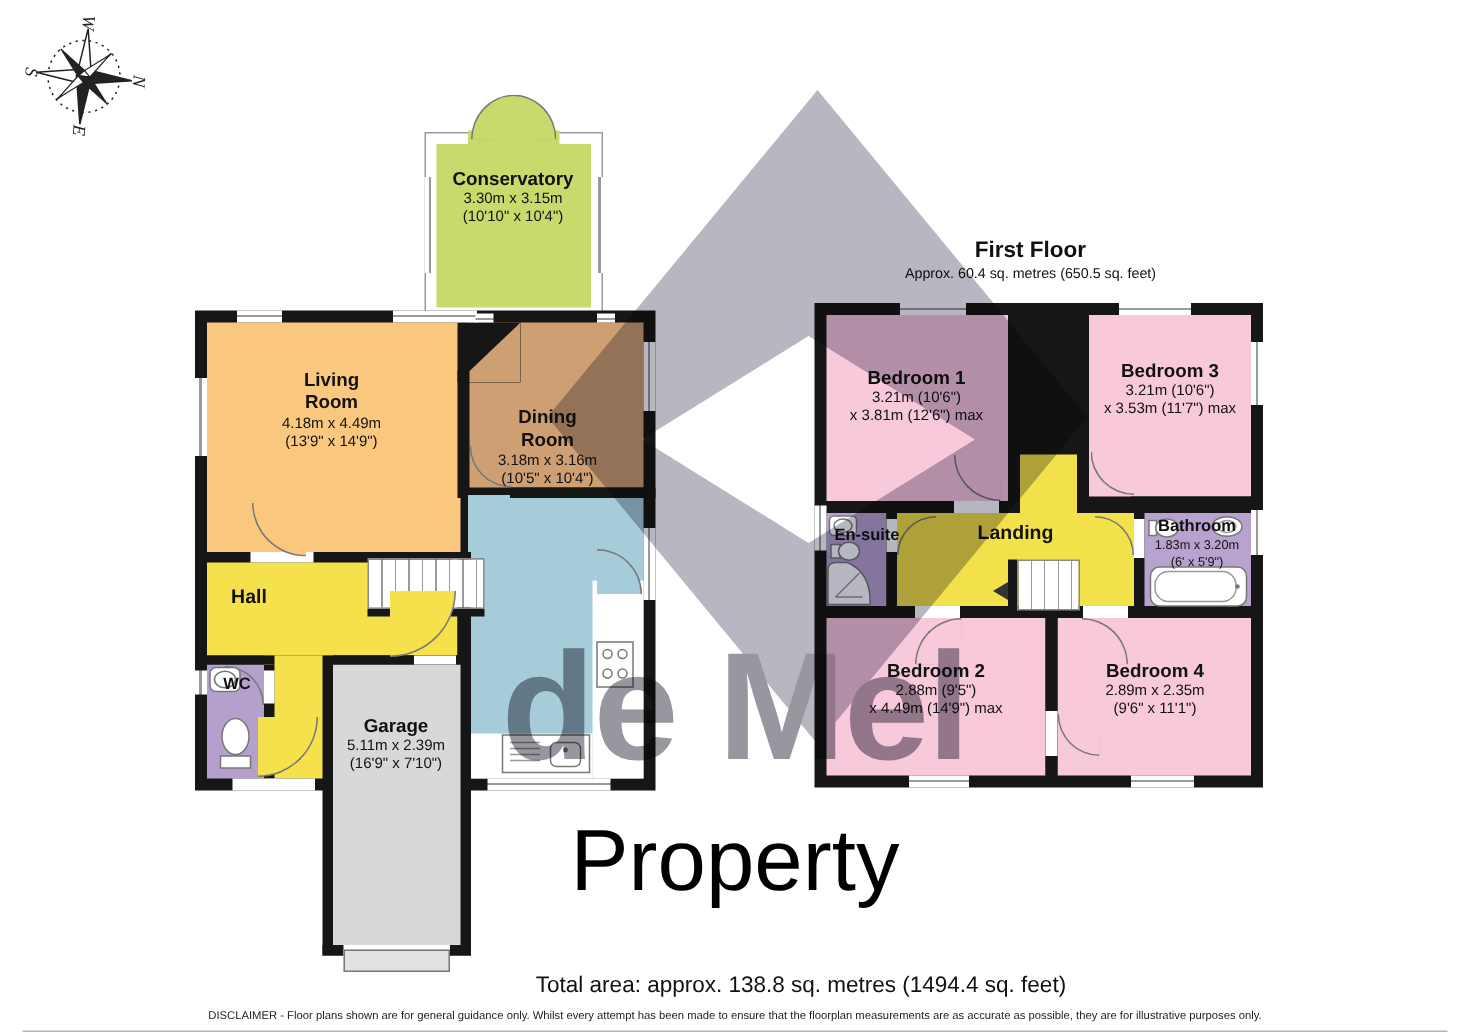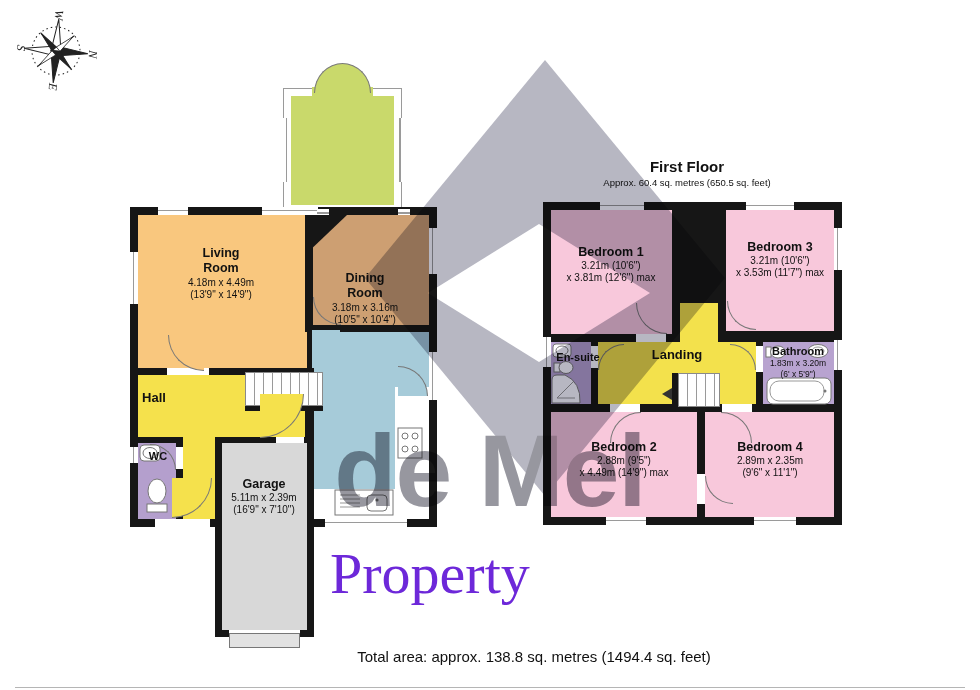--- a/index.html
+++ b/index.html
@@ -22,21 +22,21 @@
   .arc-br{border-bottom:1.4px solid #777;border-right:1.4px solid #777;border-radius:0 0 100% 0;}
   .stairs{position:absolute;background:repeating-linear-gradient(90deg,#fff 0 8px,#9a9a9a 8px 9px);
           border:1px solid #8a8a8a;box-sizing:border-box;z-index:11;}
   .floor-title{position:absolute;text-align:center;z-index:35;}
   .floor-title .t{font-size:15px;font-weight:bold;}
   .floor-title .s{font-size:9.5px;margin-top:2px;}
   .watermark{position:absolute;inset:0;mix-blend-mode:multiply;pointer-events:none;z-index:60;}
   .wm-diamond{position:absolute;clip-path:polygon(50% 0,100% 50%,50% 100%,0 50%);}
   .wm-t1{position:absolute;text-align:center;font-weight:bold;font-size:102px;line-height:1;
          letter-spacing:-1px;color:#97979f;}
-  .wm-t2{position:absolute;text-align:left;font-size:58px;line-height:1;color:#6d28d9;font-family:Liberation Serif, serif;}
+  .wm-t2{position:absolute;text-align:center;font-size:58px;line-height:1;color:#000000;}
   .footer-total{position:absolute;width:100%;text-align:center;font-size:15px;z-index:35;padding-left:44px;}
   .footer-disc{position:absolute;width:100%;text-align:center;font-size:7.5px;color:#222;z-index:35;}
   svg{position:absolute;z-index:13;}
   .fixture{z-index:13;}
 </style>
 </head>
 <body>
 
 <div class="canvas">
 
@@ -144,33 +144,38 @@
   <svg class="fixture" style="left:334px;top:489px;" width="60" height="27" viewBox="0 0 60 27">
     <rect x="1" y="1" width="58" height="25" fill="#fff" stroke="#777"></rect>
     <line x1="6" y1="6" x2="26" y2="6" stroke="#999"></line>
       <line x1="6" y1="10" x2="26" y2="10" stroke="#999"></line>
     <line x1="6" y1="14" x2="26" y2="14" stroke="#999"></line>
       <line x1="6" y1="18" x2="26" y2="18" stroke="#999"></line>
     <rect x="33" y="6" width="20" height="16" rx="4" fill="#fff" stroke="#777"></rect>
     <circle cx="43" cy="11" r="1.6" fill="#777"></circle>
   </svg>
 
+  <div class="room-label" style="left:282px;top:112px;width:120px;">
+    <div class="rname">Conservatory</div>
+    <div class="rdim">3.30m x 3.15m</div>
+    <div class="rdim">(10'10" x 10'4")</div>
+  </div>
   <div class="room-label" style="left:161px;top:246px;width:120px;">
     <div class="rname">Living
 Room</div>
     <div class="rdim">4.18m x 4.49m</div>
     <div class="rdim">(13'9" x 14'9")</div>
   </div>
   <div class="room-label" style="left:305px;top:231px;width:120px;margin-top:40px;">
     <div class="rname">Dining
 Room</div>
     <div class="rdim">3.18m x 3.16m</div>
     <div class="rdim">(10'5" x 10'4")</div>
   </div>
-  <div class="room-label" style="left:124px;top:390px;width:60px;">
+  <div class="room-label" style="left:136px;top:390px;width:60px;">
     <div class="rname" style="font-size:13px;">Hall</div>
   </div>
   <div class="room-label" style="left:140px;top:450px;width:36px;">
     <div class="rname sm">WC</div>
   </div>
   <div class="room-label" style="left:204px;top:477px;width:120px;">
     <div class="rname">Garage</div>
     <div class="rdim">5.11m x 2.39m</div>
     <div class="rdim">(16'9" x 7'10")</div>
   </div>
@@ -274,20 +279,21 @@
     <div class="rdim">2.88m (9'5")</div>
     <div class="rdim">x 4.49m (14'9") max</div>
   </div>
   <div class="room-label" style="left:710px;top:440px;width:120px;">
     <div class="rname">Bedroom 4</div>
     <div class="rdim">2.89m x 2.35m</div>
     <div class="rdim">(9'6" x 11'1")</div>
   </div>
 
   <div class="footer-total" style="top:648px;">Total area: approx. 138.8 sq. metres (1494.4 sq. feet)</div>
+  <div class="footer-disc" style="top:672px;">DISCLAIMER -  Floor plans shown are for general guidance only. Whilst every attempt has been made to ensure that the floorplan measurements are as accurate as possible, they are for illustrative purposes only.</div>
   <div class="abs" style="left:15px;top:687px;width:950px;height:1px;background:#b5b5b5;"></div>
 
   <div class="watermark">
     <div class="wm-diamond" style="left:365px;top:60px;width:360px;height:436px;background:#b7b7c2;"></div>
     <div class="wm-diamond" style="left:428px;top:224px;width:222px;height:138px;background:#ffffff;"></div>
     <div class="wm-t1" style="left:280px;top:420px;width:420px;">de Mel</div>
     <div class="wm-t2" style="left:330px;top:545px;width:320px;">Property</div>
   </div>
 
 </div>

